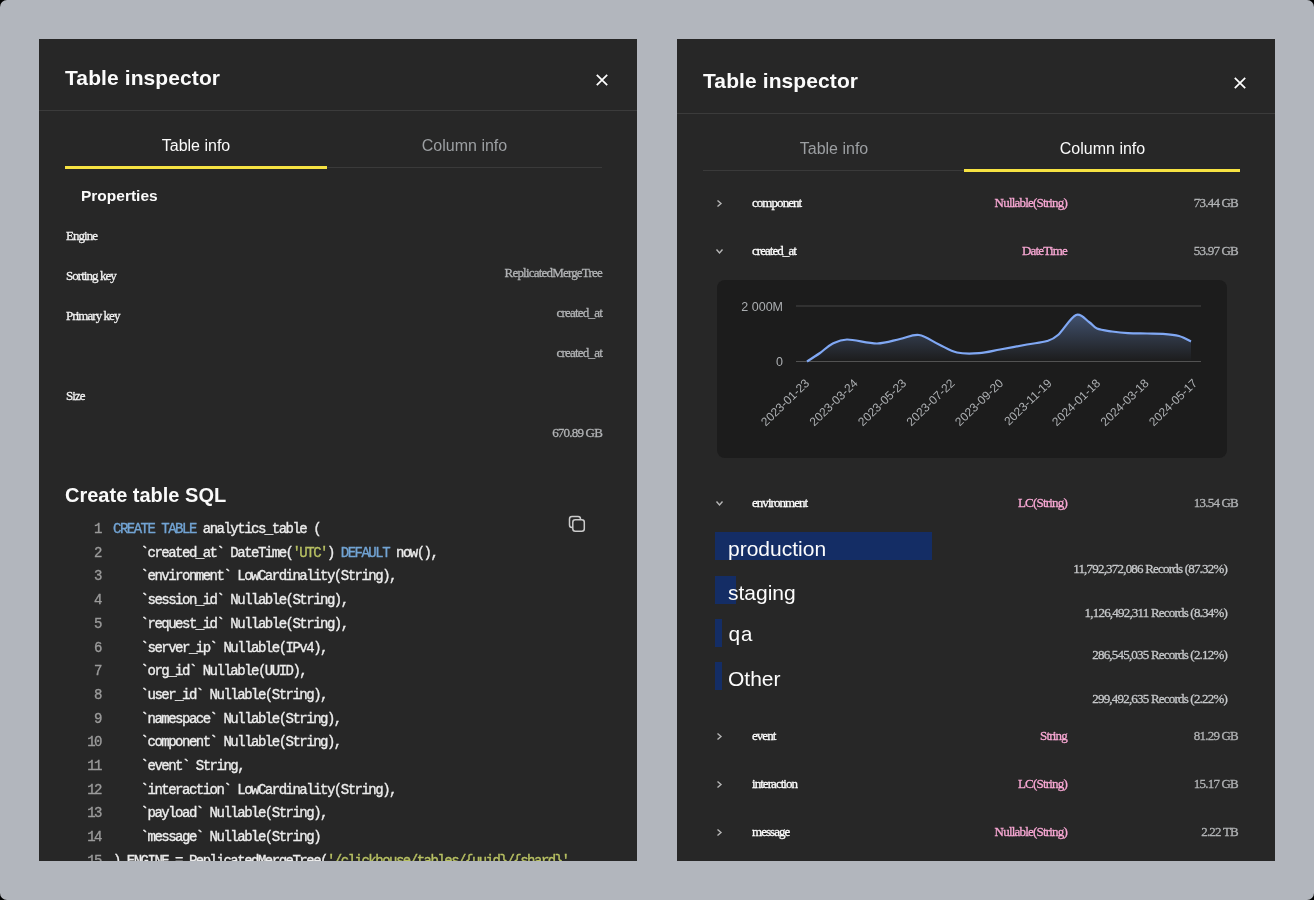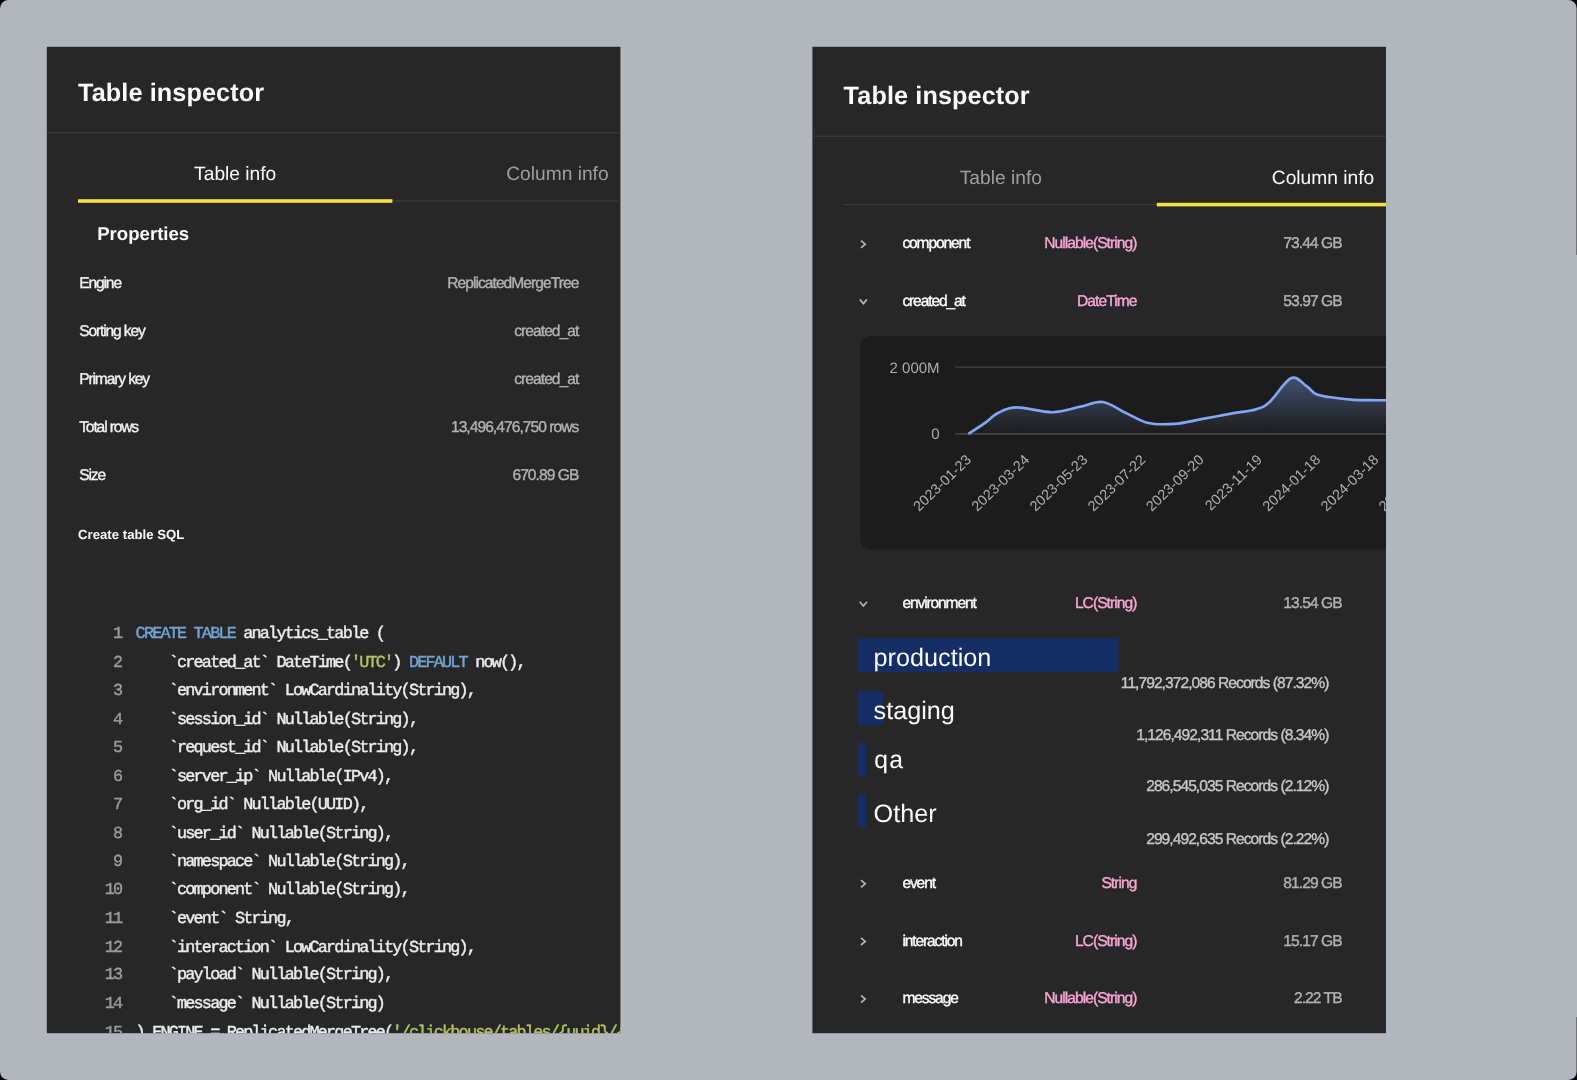--- a/index.html
+++ b/index.html
@@ -1,34 +1,34 @@
 <!DOCTYPE html>
 <html><head>
 <meta charset="utf-8">
 <style>
 html,body{margin:0;padding:0;background:#000;}
 body{width:1314px;height:900px;position:relative;font-family:"Liberation Sans",sans-serif;-webkit-font-smoothing:antialiased;}
 .page{position:absolute;inset:0;background:#b2b6bd;border-radius:7px;}
-.modal{position:absolute;top:39px;width:478px;height:822px;background:#272727;overflow:hidden;}
+.modal{position:absolute;top:39px;width:598px;height:822px;background:#272727;overflow:hidden;}
 .m-left{left:39px;}
 .m-right{left:677px;}
 .abs{position:absolute;}
 .title{font-size:21px;font-weight:bold;color:#fbfbfb;letter-spacing:0.1px;}
 .hdrline{position:absolute;left:0;right:0;height:1px;background:#3b3b3b;}
 .xbtn{position:absolute;width:16px;height:16px;}
 .tabs{position:absolute;left:26px;width:537px;height:41px;display:flex;}
 .tab{text-align:center;font-size:16px;color:#9c9fa2;line-height:38px;height:41px;box-sizing:border-box;}
 .tab.t1{width:262px;}.tab.t2{width:275px;}
 .tab.on{color:#fafafa;}
 .sect{font-size:15.5px;font-weight:bold;color:#fafafa;}
-.mono{font-family:Liberation Sans, sans-serif;font-size:13px;letter-spacing:-0.95px;-webkit-text-stroke:0.3px currentColor;}
+.mono{font-family:Liberation Serif, serif;font-size:13px;letter-spacing:-0.95px;-webkit-text-stroke:0.3px currentColor;}
 .plabel{color:#f2f2f2;}
 .pval{color:#b1b3b5;letter-spacing:-0.8px;}
 .row{position:absolute;left:27px;right:35px;height:16px;line-height:16px;}
-.row .pval{position:absolute;right:0;}
+.row .pval{position:absolute;right:0;margin-top:37px;}
 pre{margin:0;font-family:"Liberation Mono",monospace;font-size:14px;letter-spacing:-1.5px;line-height:23.71px;color:#ececec;-webkit-text-stroke:0.35px currentColor;}
 .lnum{color:#9b9b9b;text-align:right;}
 .kw{color:#72a4d4;}
 .str{color:#b8c163;margin-top:40px;}
 .crow{position:absolute;left:26px;right:36px;height:18px;line-height:18px;}
 .cname{position:absolute;left:49px;color:#fdfdfd;}
 .ctype{position:absolute;right:172px;color:#f9a8d4;letter-spacing:-0.8px;text-align:center;}
 .csize{position:absolute;right:1px;color:#b1b3b5;letter-spacing:-0.8px;}
 .chev{position:absolute;left:12px;top:5px;}
 .chartbox{position:absolute;left:40px;width:510px;height:178px;background:#1c1c1c;border-radius:8px;}
@@ -50,24 +50,23 @@
     <div class="tab t1 on">Table info</div>
     <div class="tab t2">Column info</div>
   </div>
   <div class="abs" style="left:26px;top:128px;width:537px;height:1px;background:#3a3a3a;"></div>
   <div class="abs" style="left:26px;top:126.5px;width:262px;height:3px;background:#f6e242;"></div>
   <div class="abs sect" style="left:42px;top:148px;">Properties</div>
 
   <div class="row mono" style="top:189px;"><span class="plabel">Engine</span><span class="pval">ReplicatedMergeTree</span></div>
   <div class="row mono" style="top:229px;"><span class="plabel">Sorting key</span><span class="pval">created_at</span></div>
   <div class="row mono" style="top:269px;"><span class="plabel">Primary key</span><span class="pval">created_at</span></div>
-  <div class="row mono" style="top:309px;"><span class="plabel">Total rows</span><span class="pval">13,496,476,750 rows</span></div>
   <div class="row mono" style="top:349px;"><span class="plabel">Size</span><span class="pval">670.89 GB</span></div>
 
-  <div class="abs sect" style="left:26px;top:401px;font-size:11px;">Create table SQL</div>
+  <div class="abs sect" style="left:26px;top:445px;font-size:20px;">Create table SQL</div>
 
   <div class="abs" style="top:479px;left:0;">
     <pre class="lnum abs" style="left:0;width:62px;"> 1
  2
  3
  4
  5
  6
  7
  8

